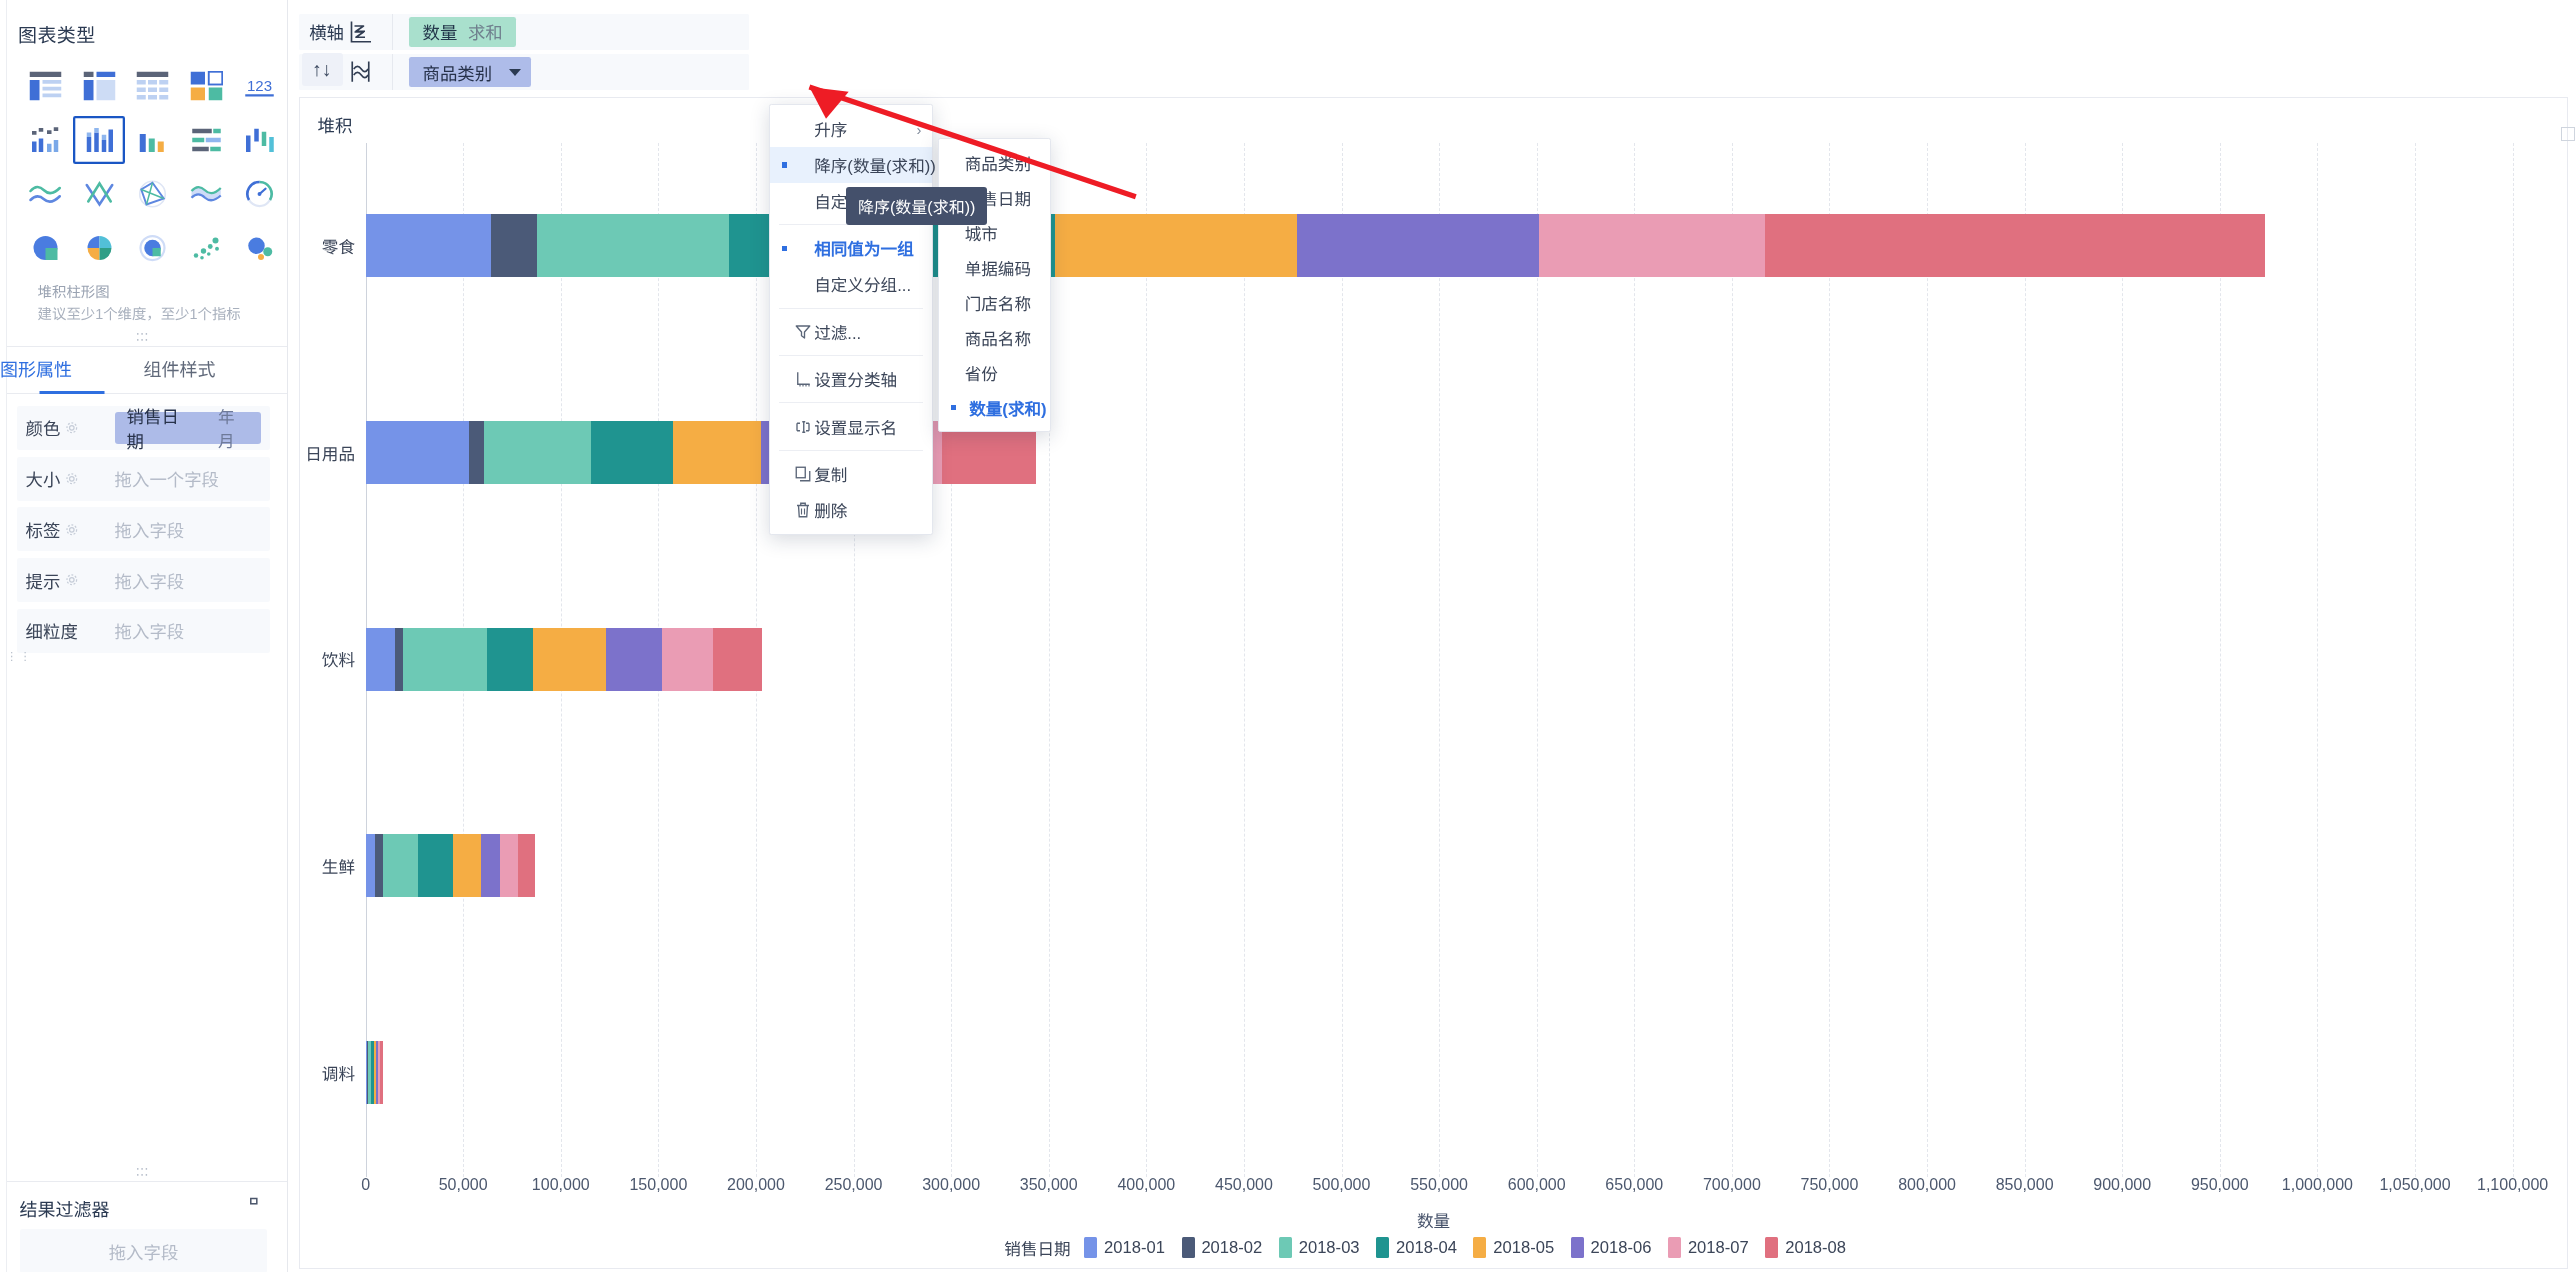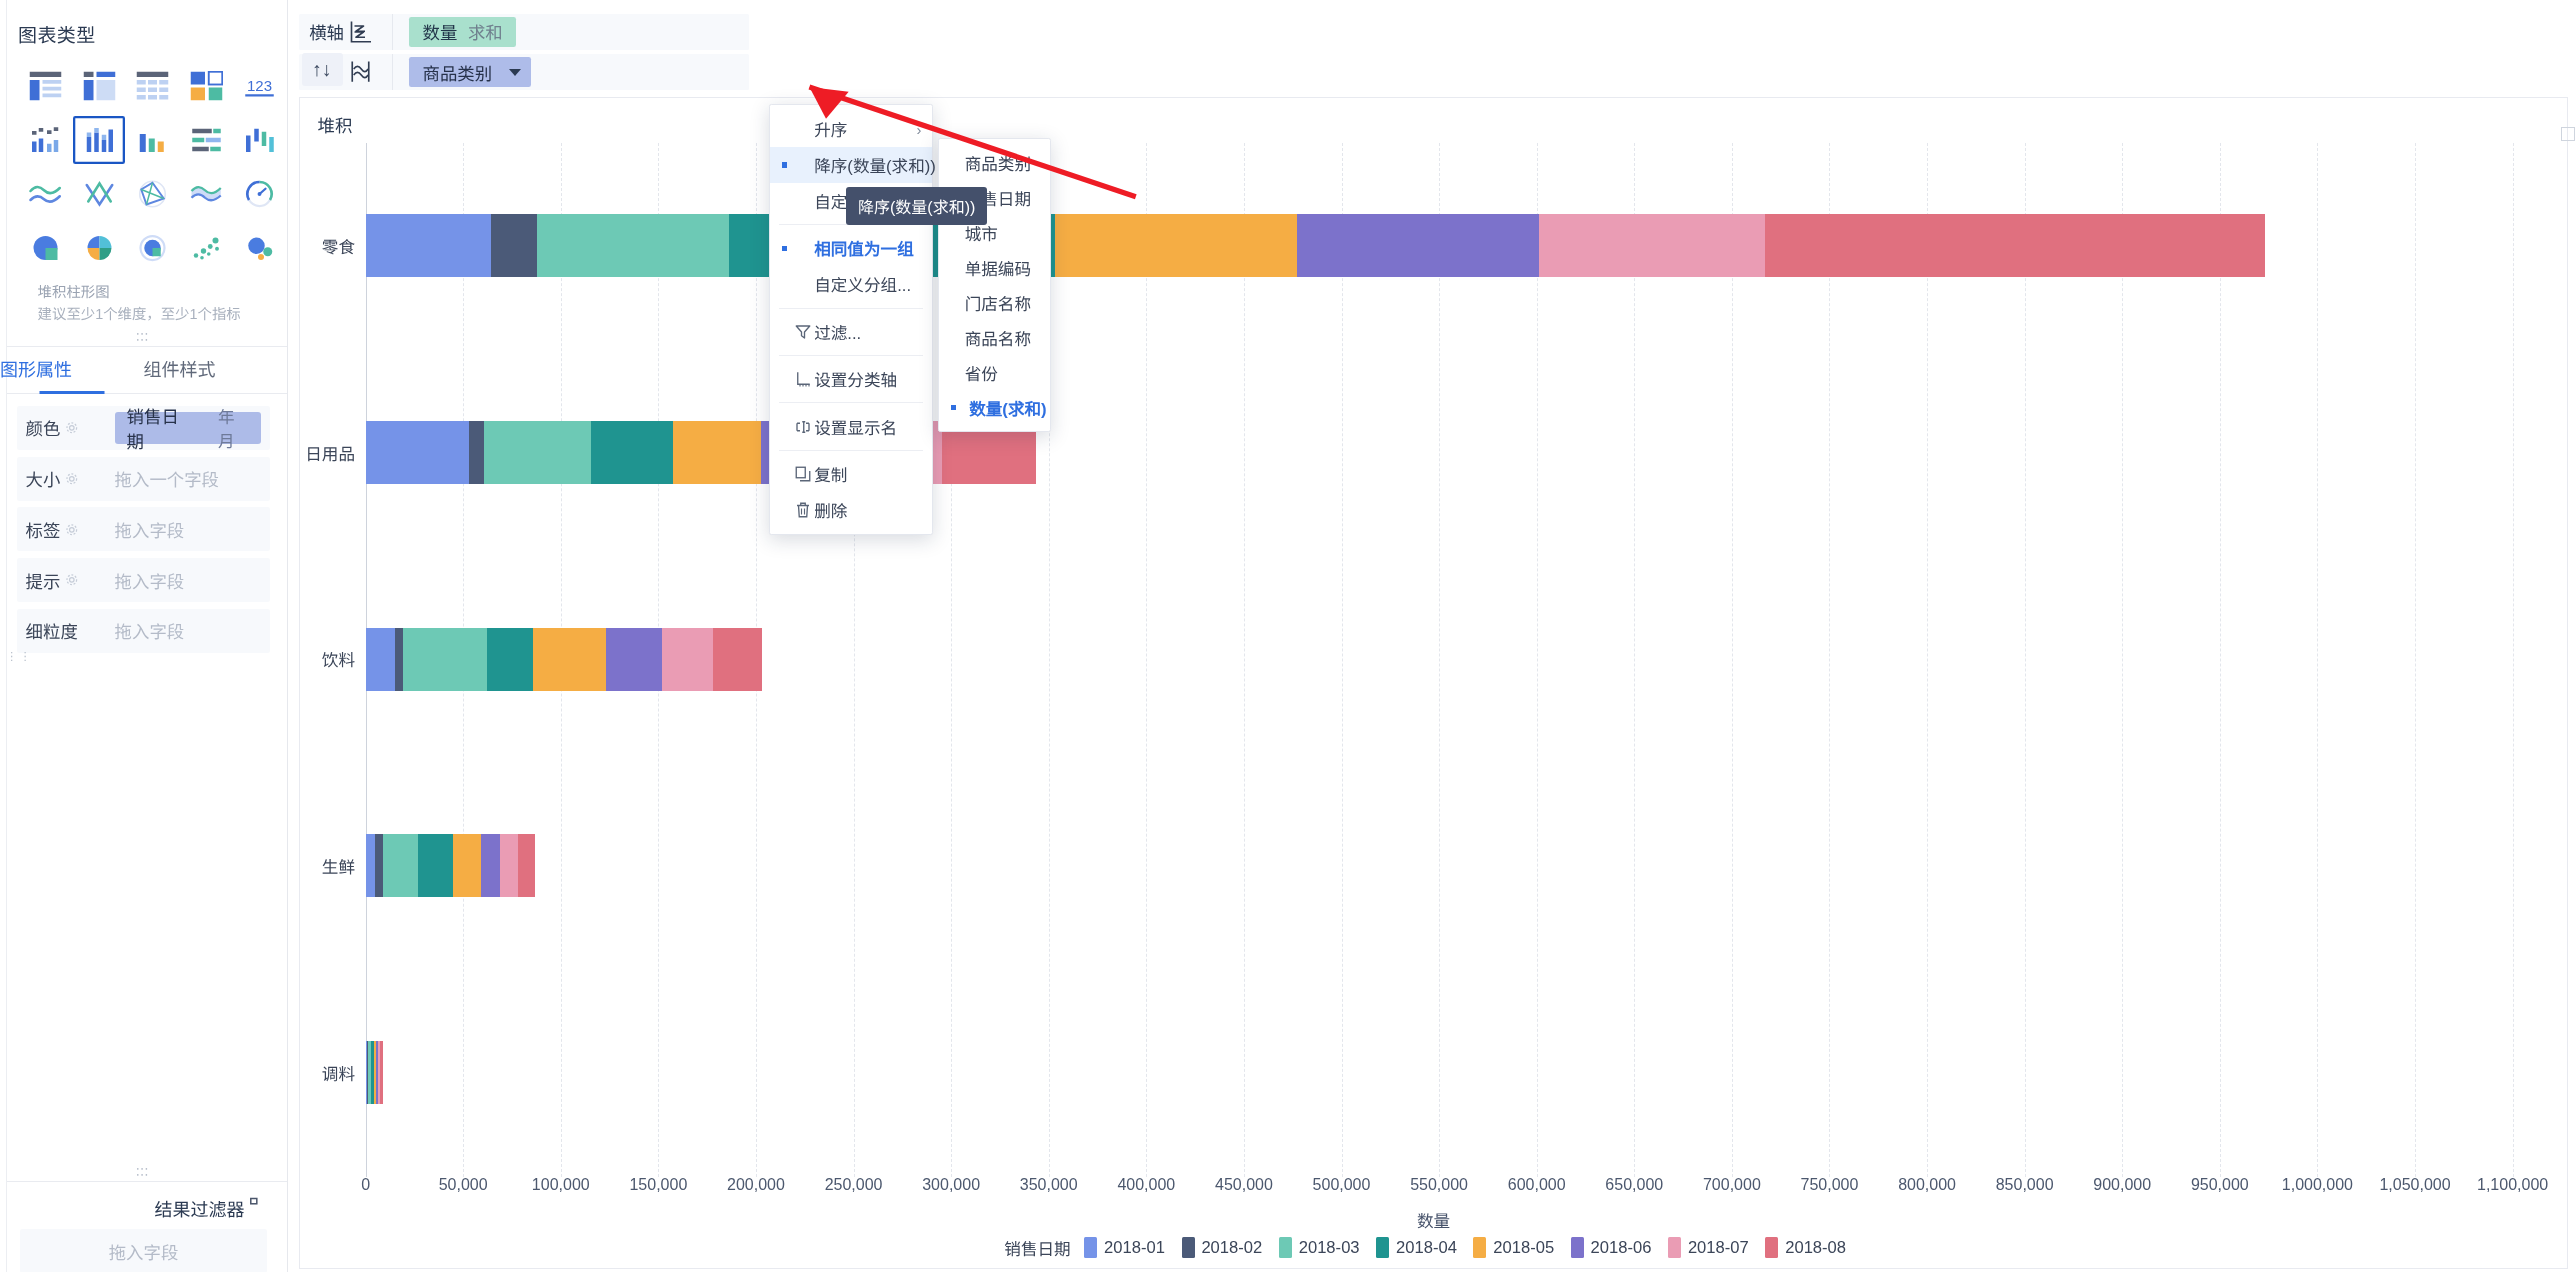--- a/index.html
+++ b/index.html
@@ -80,21 +80,21 @@
     display: inline-flex; align-items: center; gap: 29px;
     background: #adbbe8; color: #27324a; border-radius: 3px;
     padding: 4.5px 13.6px 4.5px 12px; font-size: 17.4px; height: 32px;
   }
   .field-chip .agg { color: #6e7a99; font-size: 16.6px; }
 
   .left-spacer { flex: 1 1 auto; }
 
   .filter-section { border-top: 0.8px solid #e9ebf0; padding: 0 0 0 0; }
   .filter-header {
-    display: flex; align-items: center; justify-content: flex-end;
+    display: flex; align-items: center; justify-content: space-between;
     padding: 13.6px 23px 7.6px 19.6px;
   }
   .filter-title { font-size: 18px; color: #2b3a52; }
   .filter-drop {
     margin: 0 19.6px; background: #f7f9fc; border-radius: 2.3px;
     height: 44px; display: flex; align-items: center; justify-content: center;
     font-size: 17.4px; color: #b4bbc8;
   }
 
   .panel-drag-handle {

